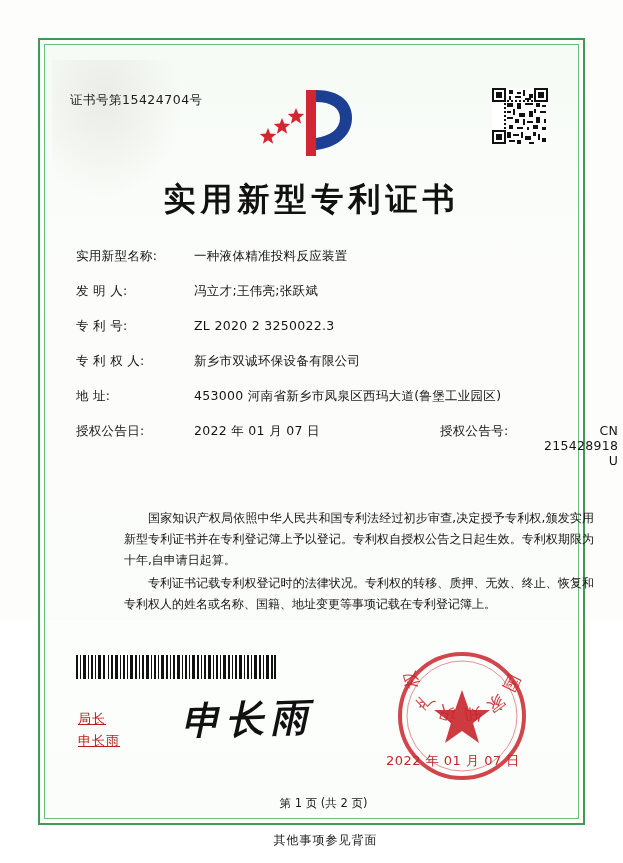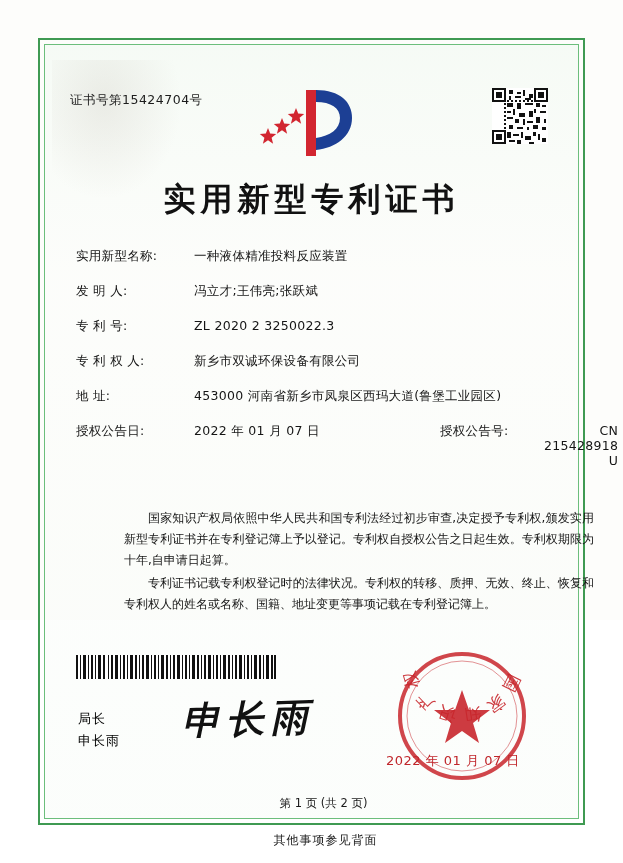--- a/index.html
+++ b/index.html
@@ -169,22 +169,23 @@
     height: 24px;
   }
 
   
   .sig-labels {
     position: absolute;
     left: 78px;
     top: 708px;
     font-size: 13px;
     line-height: 22px;
-    color: #000000;
+    color: #b91c1c;
     letter-spacing: 1px;
+    text-decoration: underline;
   }
   .sig-script {
     position: absolute;
     left: 182px;
     top: 694px;
     font-family: "DejaVu Serif", "Liberation Serif", serif;
     font-size: 38px;
     font-weight: bold;
     font-style: italic;
     letter-spacing: 6px;

